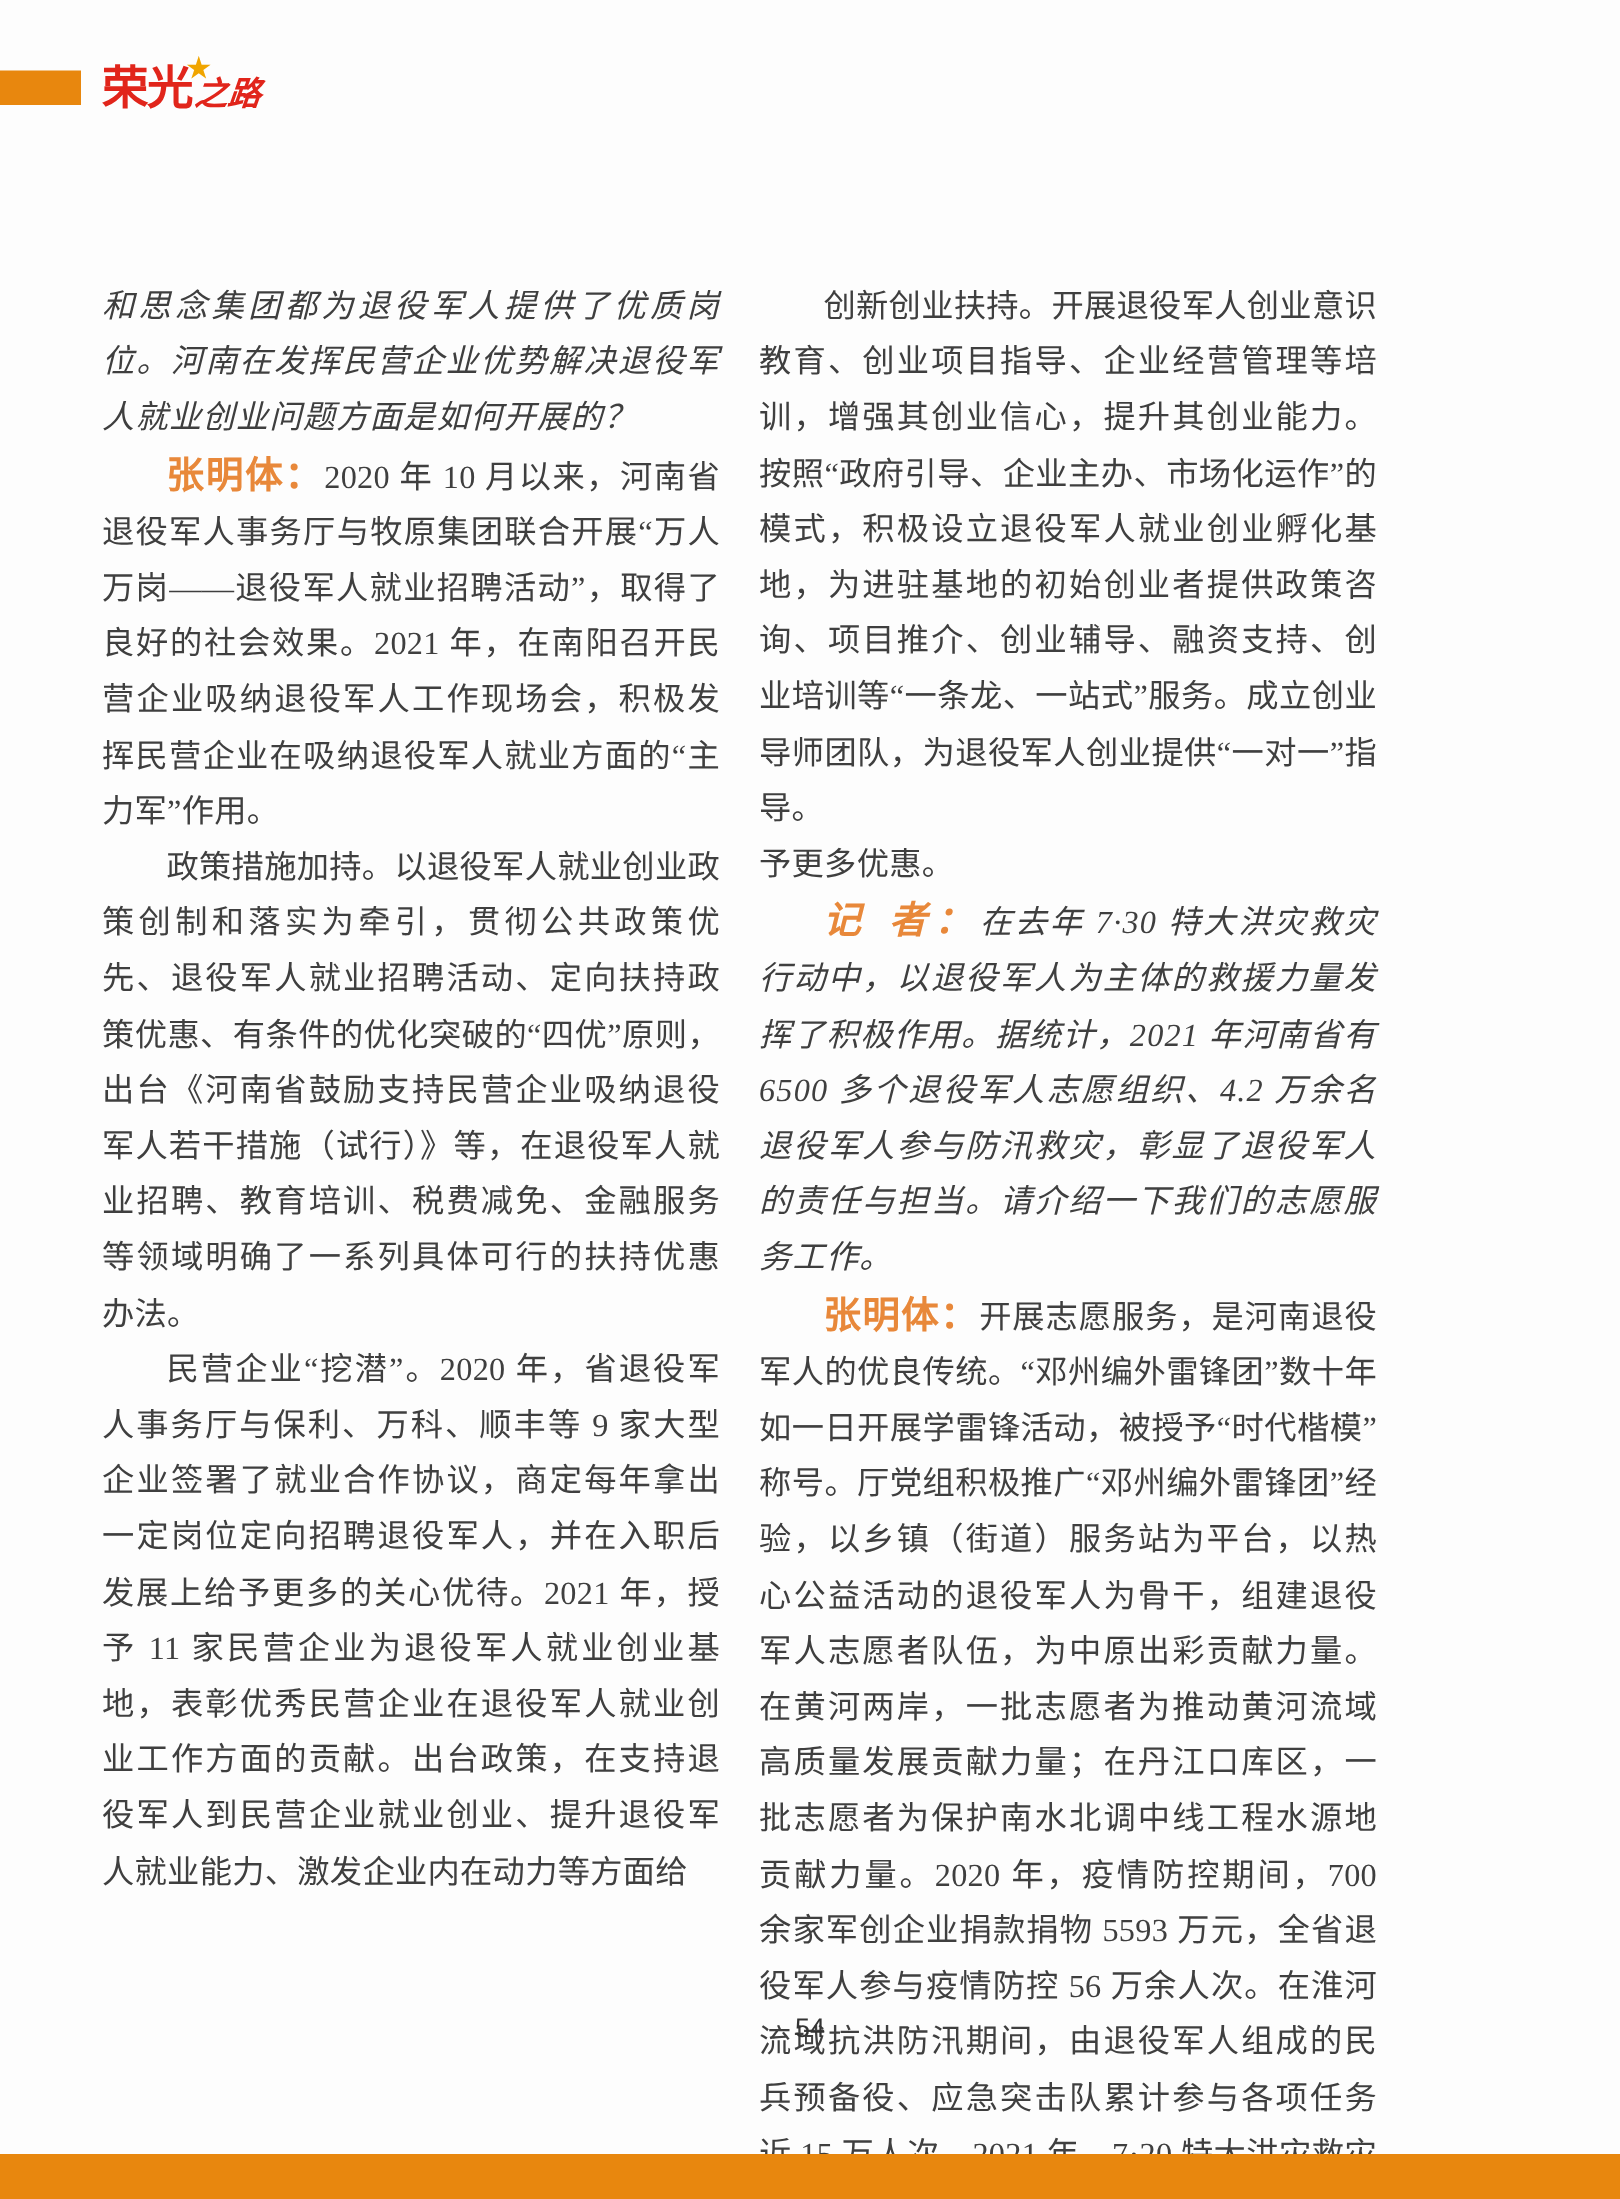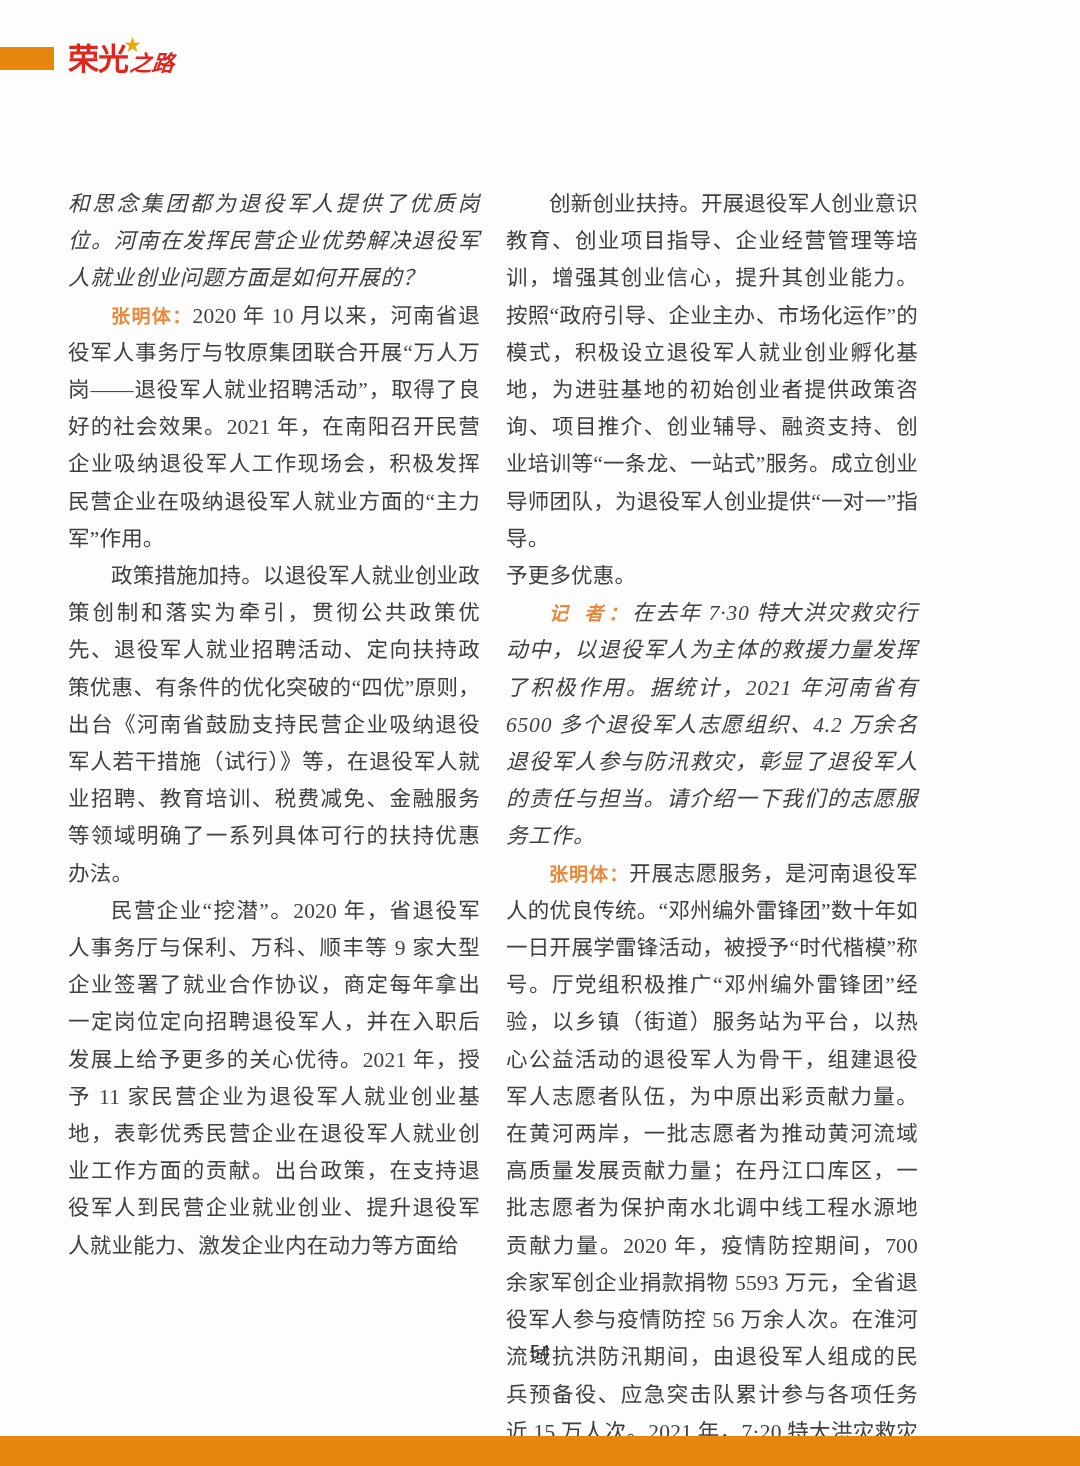--- a/index.html
+++ b/index.html
@@ -121,21 +121,21 @@
     font-family: "Liberation Serif", "DejaVu Serif", serif;
     color: #3f3f3f;
     letter-spacing: 0.8px;
   }
 
   .speaker {
     color: #E8883A;
     font-weight: bold;
     font-style: normal;
     font-family: "DejaVu Sans", sans-serif;
-    font-size: 19px;
+    font-size: 25px;
     letter-spacing: 0.5px;
   }
   .speaker.reporter { letter-spacing: 4px; font-style: italic; }
 
   
   .folio {
     position: absolute;
     left: 0;
     top: 1342px;
     width: 1080px;

